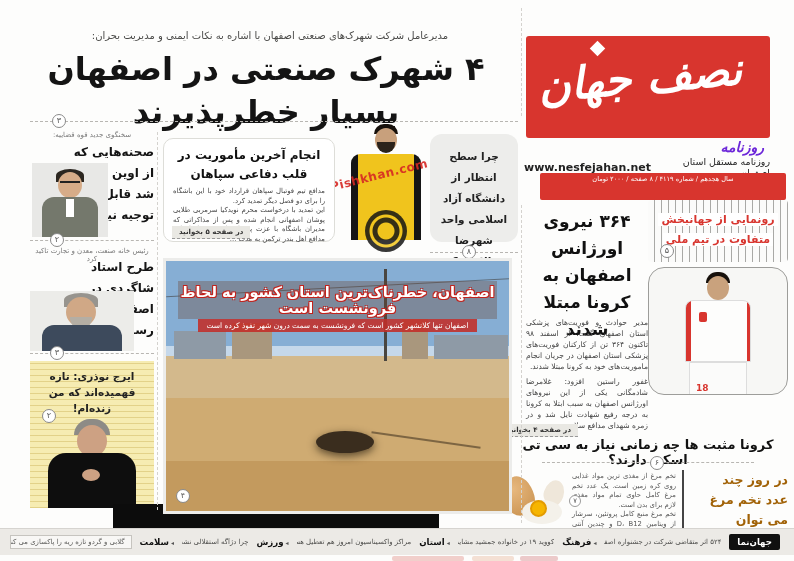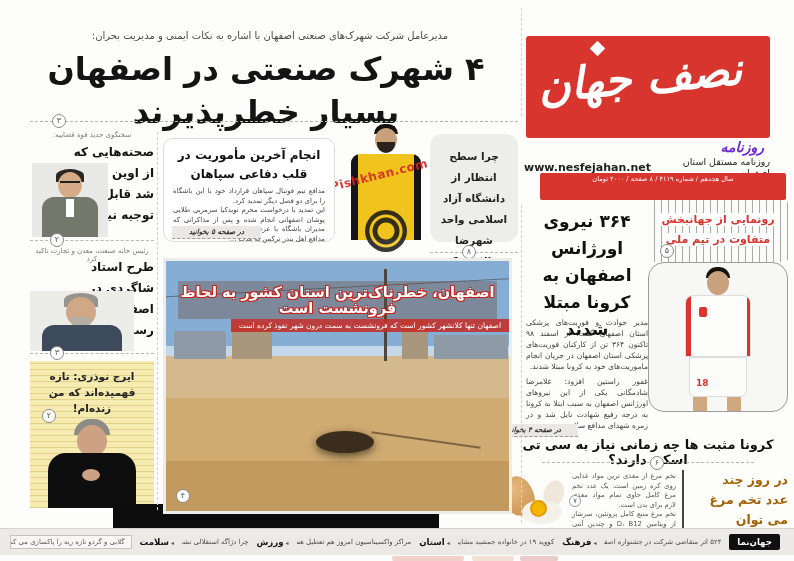--- a/index.html
+++ b/index.html
@@ -30,31 +30,31 @@
   .info-line { right:24px; top:156px; width:246px; display:flex; justify-content:space-between; align-items:center; }
   .tagline { font-size:9.5px; color:#222; }
   .website { direction:ltr; font-size:11px; font-weight:bold; color:#222; }
   .date-box { right:8px; top:173px; width:246px; height:27px; background:#d8352e; border-radius:2px;
               color:#fff; text-align:center; font-size:6.6px; line-height:13px; }
 
   
   .h364 { right:146px; top:202px; width:122px; text-align:center; font-size:17px; font-weight:bold; color:#111; line-height:27px;margin-top:6px; }
   .b364 { right:146px; top:317px; width:122px; font-size:7.6px; color:#444; text-align:justify; line-height:11px; }
   .chip { display:inline-block; background:#e9e8e3; border-bottom:1px dashed #999; color:#333;
-          font-size:7px; font-weight:bold; padding:2px 17px;font-style:italic; }
+          font-size:7px; font-weight:bold; padding:2px 7px; }
   .chip364 { right:216px; top:424px; }
 
   
   .jb-box { right:6px; top:200px; width:140px; height:234px; }
   .jb-promo { position:relative; height:62px; border-radius:4px; padding:8px 6px 0;
               background:repeating-linear-gradient(90deg, #fbfbfa 0 6px, #a9a9a6 6px 7px); text-align:center; }
   .jb-promo-text { color:#d8352e; font-weight:bold; font-size:11px; line-height:16px; background:#fff; padding:0 3px;
                    box-decoration-break:clone; -webkit-box-decoration-break:clone; }
   .jb-pnum { position:absolute; left:12px; bottom:4px; }
-  .jb-photo { position:relative; height:150px; border:1px solid #9d9d9a; border-radius:16px;
+  .jb-photo { position:relative; margin-top:5px; height:128px; border:1px solid #9d9d9a; border-radius:16px;
               background:#f7f7f5; overflow:hidden; }
   .jb-head { position:absolute; left:58px; top:8px; width:22px; height:24px; border-radius:50%; background:#c9a27d; }
   .jb-hair { position:absolute; left:57px; top:4px; width:24px; height:11px; border-radius:12px 12px 0 0; background:#17110c; }
   .jb-shirt { position:absolute; left:36px; top:32px; width:66px; height:62px; border-radius:8px 8px 0 0;
               background:linear-gradient(90deg,#d8352e 0 5px,#fdfdfc 5px 61px,#d8352e 61px); border:1px solid #ddd; }
   .jb-crest { position:absolute; left:50px; top:44px; width:8px; height:10px; background:#d8352e; border-radius:2px; }
   .jb-shorts { position:absolute; left:40px; top:94px; width:58px; height:40px; background:#fbfbfa; border:1px solid #ddd; border-radius:0 0 6px 6px; }
   .jb-num { position:absolute; left:6px; top:20px; color:#d8352e; font-size:9px; font-weight:bold; direction:ltr; }
   .jb-leg { position:absolute; top:134px; width:14px; height:33px; background:#cfa880; }
 
@@ -130,21 +130,21 @@
             background:linear-gradient(#86aed4 0 34%, #c5d8ea 34% 38%, #d3b98c 38% 55%, #cfab72 55% 80%, #c39a5e 80%); overflow:hidden; }
   .d-bldg { position:absolute; background:#a9977d; }
   .d-bldg2 { position:absolute; background:#8e9aa6; }
   .d-pole { position:absolute; left:218px; top:8px; width:3px; height:92px; background:#4a4640; }
   .d-wire { position:absolute; left:0; top:26px; width:349px; height:1px; background:rgba(60,55,50,.55); transform:rotate(-3deg); }
   .d-hole { position:absolute; left:150px; top:170px; width:58px; height:22px; border-radius:50%; background:#3a2d1e; box-shadow:0 3px 8px rgba(40,30,15,.7); }
   .d-crack { position:absolute; left:205px; top:178px; width:110px; height:2px; background:rgba(70,55,35,.6); transform:rotate(8deg); }
   .d-title { position:absolute; left:12px; right:12px; top:20px; text-align:center; font-size:14.5px; font-weight:bold; color:#fff;
              background:rgba(110,70,50,.35); padding:3px 2px;
              text-shadow:-1px -1px 0 #c2231d, 1px -1px 0 #c2231d, -1px 1px 0 #c2231d, 1px 1px 0 #c2231d; }
-  .d-sub { position:absolute; left:0; right:0; top:52px; text-align:right; }
+  .d-sub { position:absolute; left:0; right:0; top:52px; text-align:center; }
   .d-sub span { display:inline-block; font-size:7.5px; color:#fff; background:rgba(195,45,40,.88); padding:2px 8px; }
   .d-pnum { position:absolute; left:10px; bottom:8px; }
 
   
   .v1 { left:157px; top:132px; height:378px; }
   .v2 { right:272px; top:8px; height:108px; }
   .v3 { right:272px; top:205px; height:318px; }
 
   
   .bottombar { left:0; top:528px; width:794px; height:27px; background:#eceae6; border-top:1px solid #d6d4d0;

